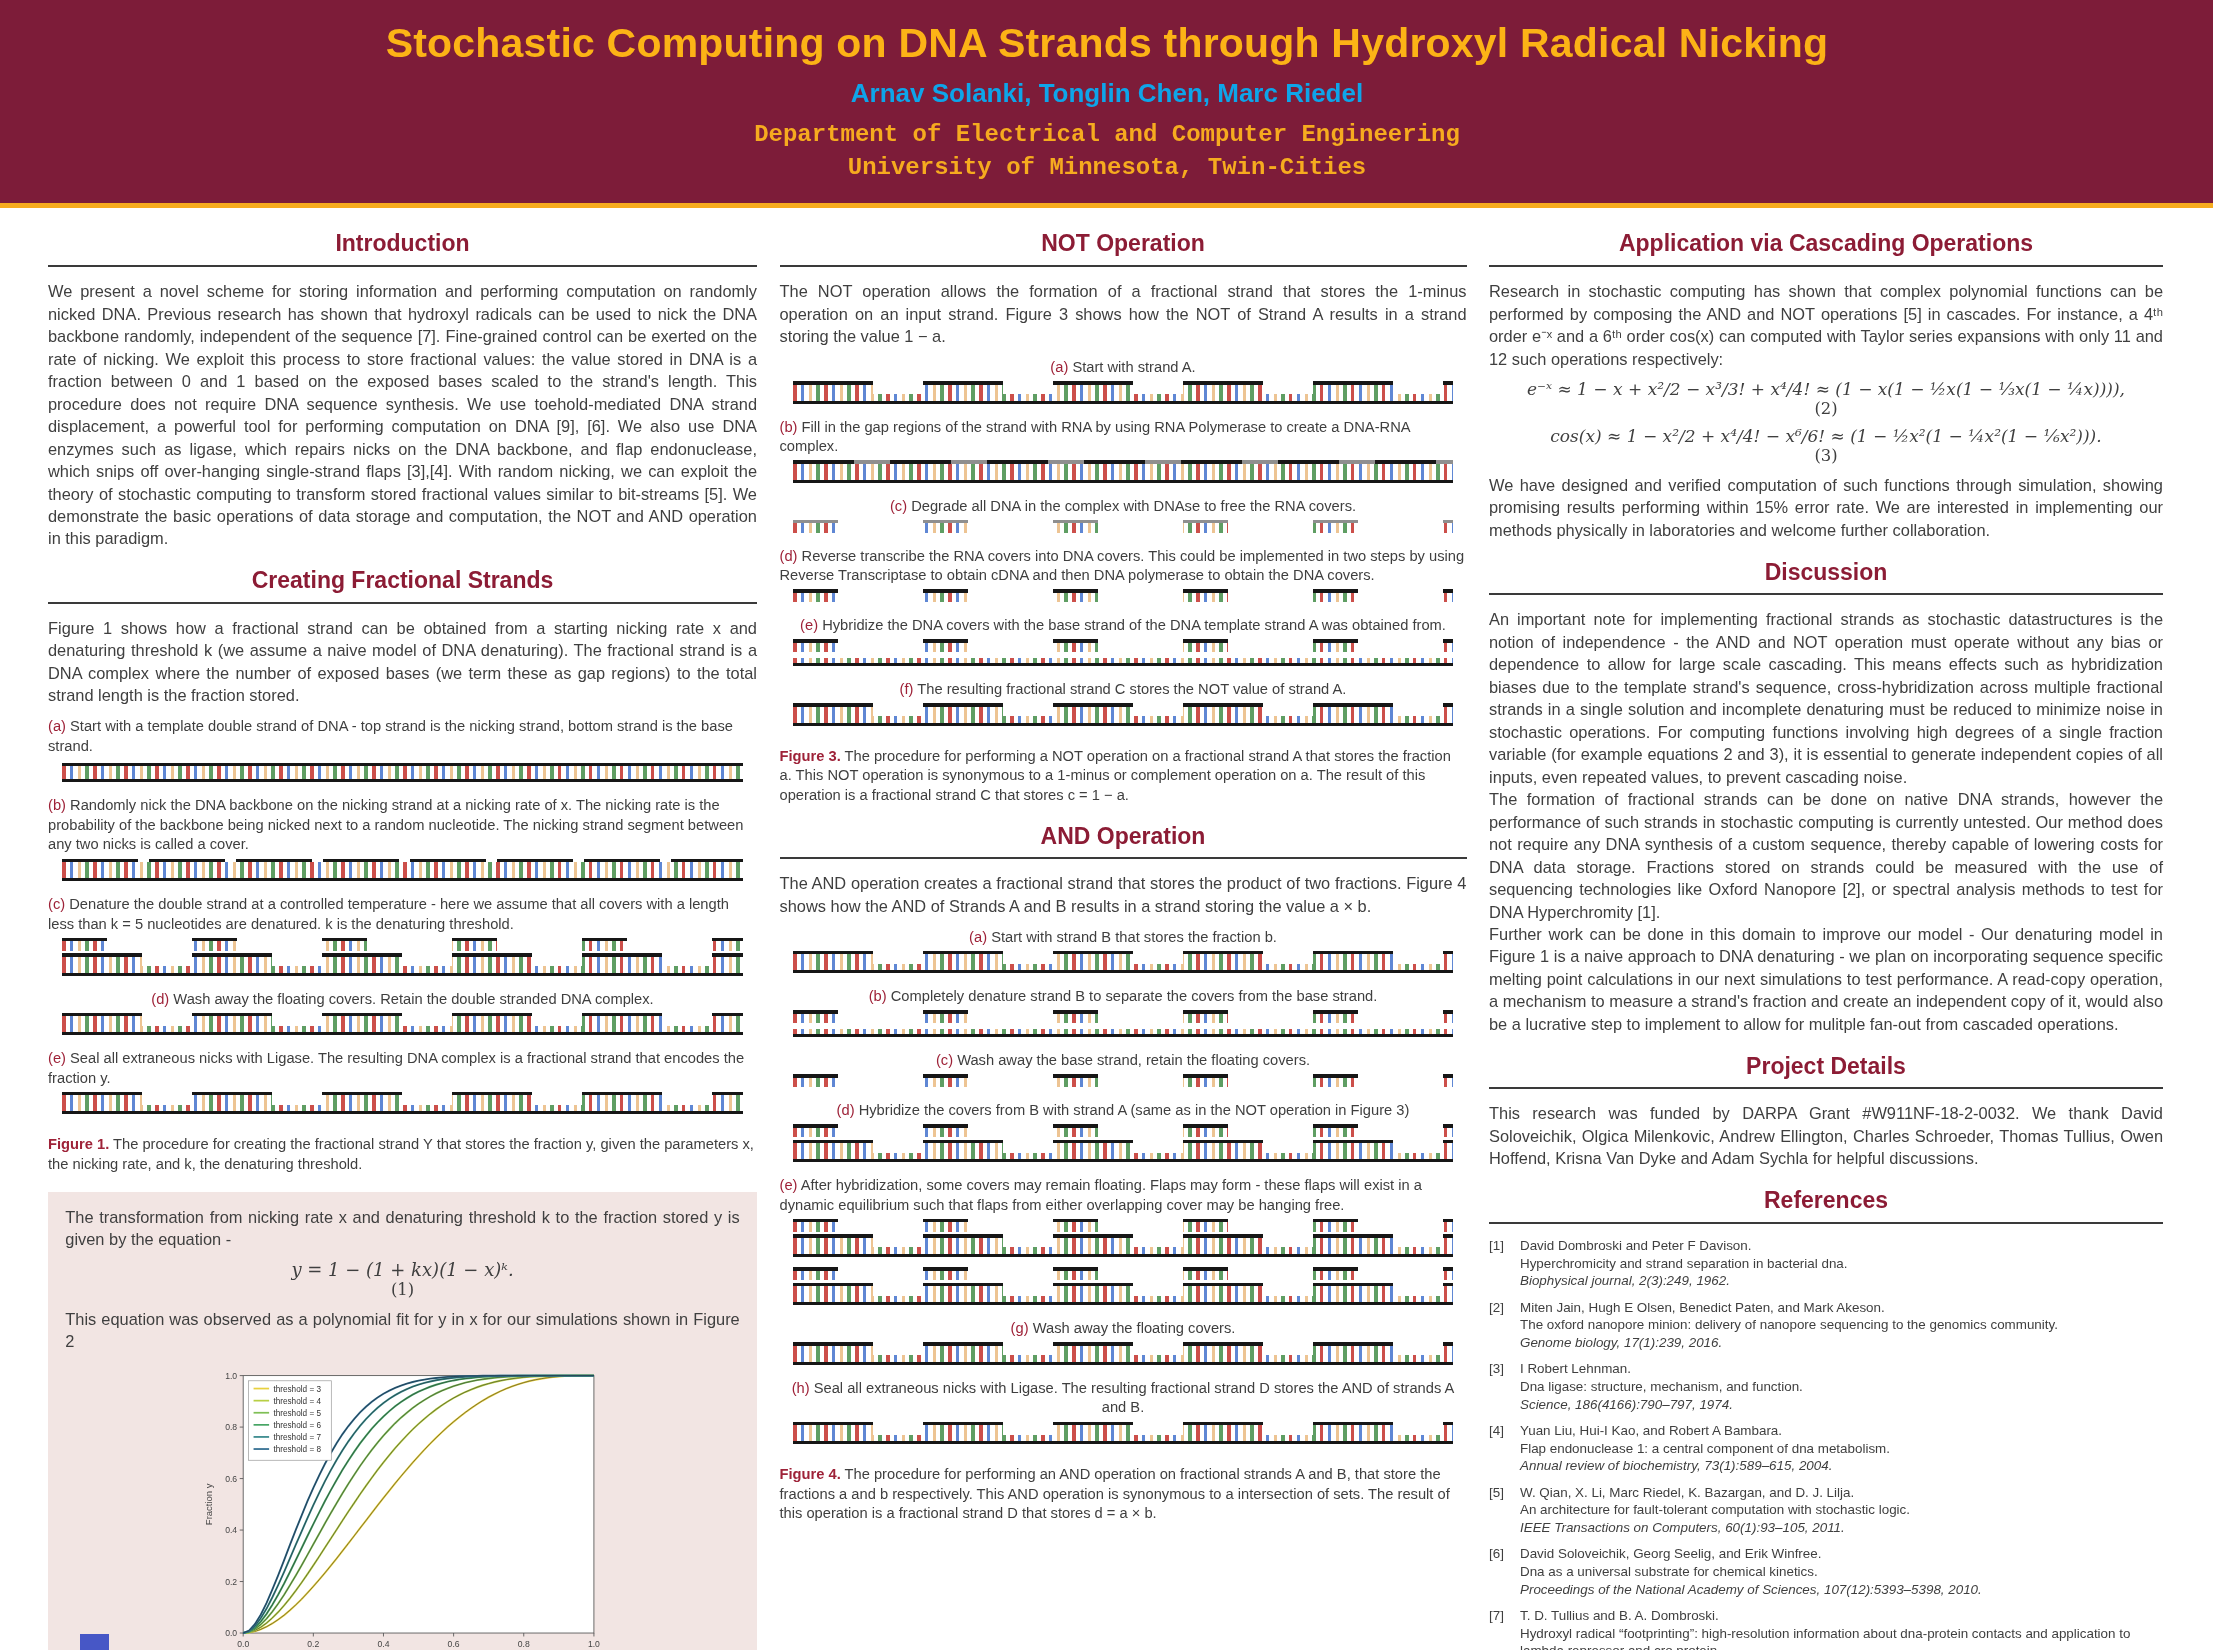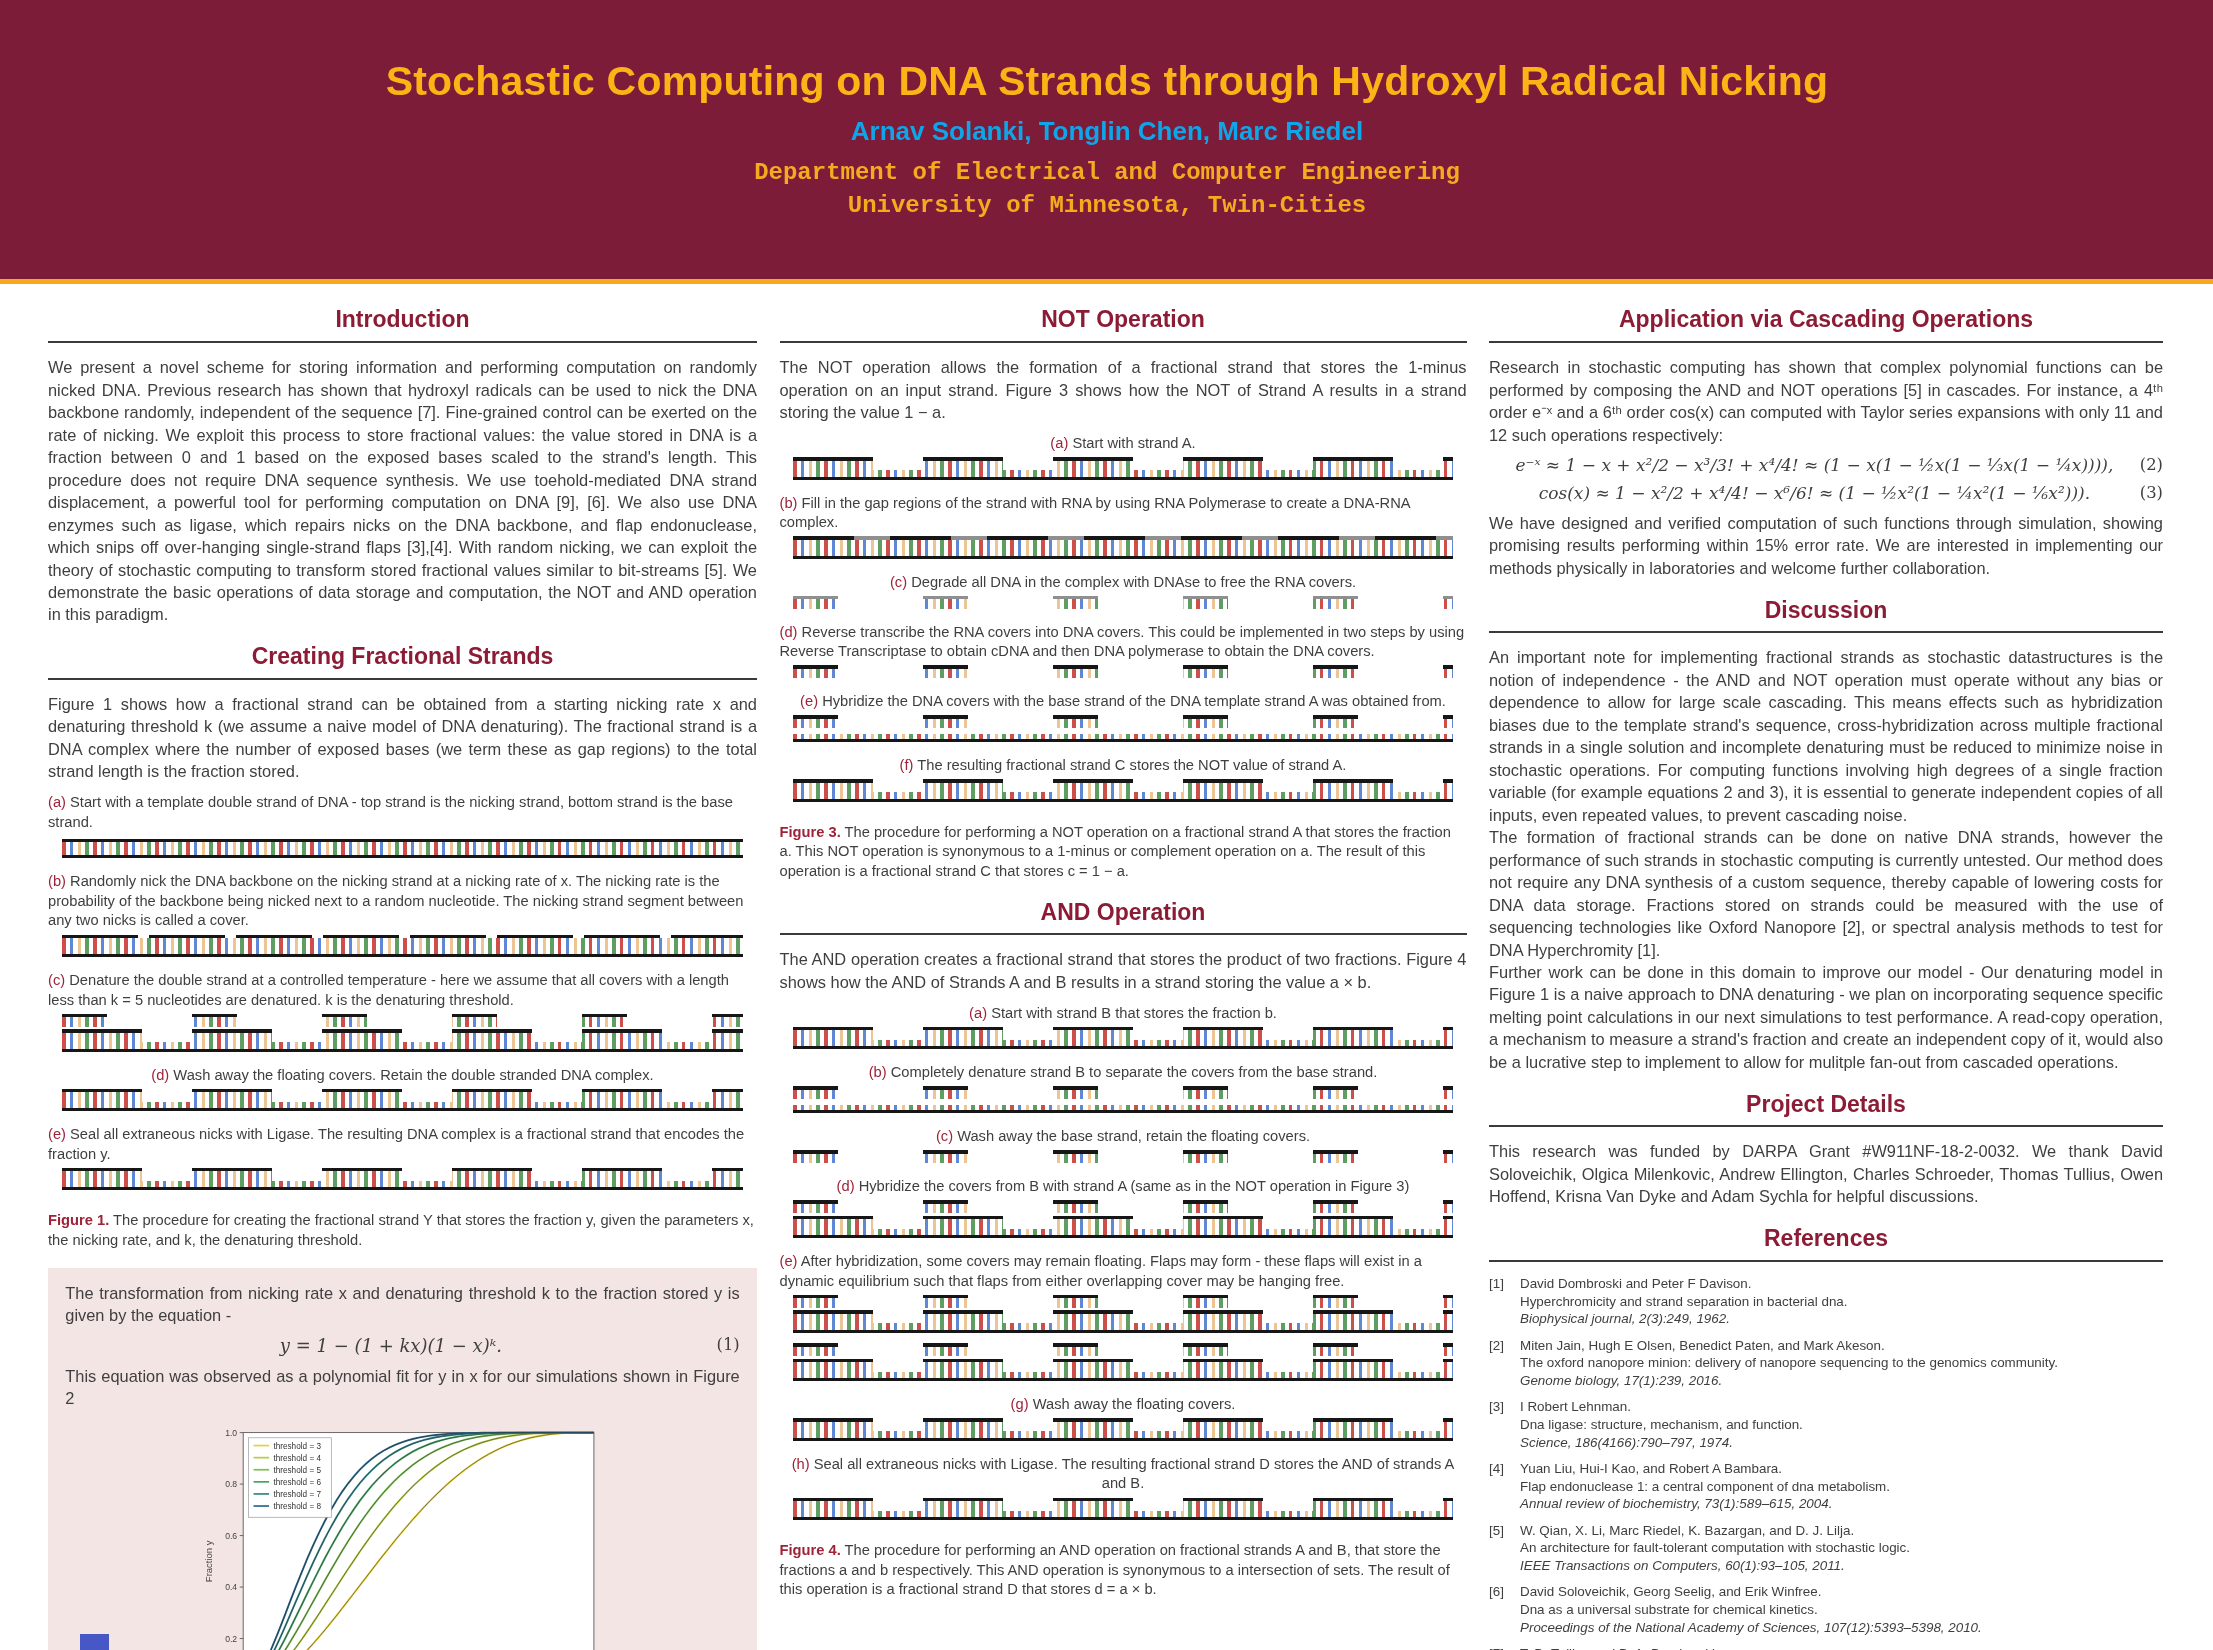--- a/index.html
+++ b/index.html
@@ -12,21 +12,21 @@
     --segA: repeating-linear-gradient(90deg,#161616 0 80px,transparent 80px 130px);
     --maskA: repeating-linear-gradient(90deg,transparent 0 80px,#fff 80px 130px);
     --segB: repeating-linear-gradient(90deg,#161616 0 45px,transparent 45px 130px);
     --maskB: repeating-linear-gradient(90deg,transparent 0 45px,#fff 45px 130px);
     --segN: repeating-linear-gradient(90deg,#161616 0 76px,transparent 76px 87px);
     --segF: repeating-linear-gradient(90deg,#161616 0 61px,#8f8f8f 61px 97px);
   }
   *{box-sizing:border-box;margin:0;padding:0;}
   html,body{width:2214px;}
   body{height:1651px;overflow:hidden;background:#fff;font-family:"Liberation Sans",sans-serif;color:var(--ink);position:relative;}
-  header.band{height:284px;background:var(--maroon);border-bottom:5.2px solid var(--gold);
+  header.band{height:208px;background:var(--maroon);border-bottom:5.2px solid var(--gold);
     display:flex;flex-direction:column;justify-content:center;align-items:center;gap:11.2px;text-align:center;}
   .title{color:#fcb316;font-size:41px;font-weight:bold;letter-spacing:0.2px;}
   .authors{color:#0ea5e9;font-size:26px;font-weight:bold;}
   .affil{color:#f6ab1f;font-size:24px;font-weight:bold;line-height:1.25;font-family:Liberation Mono, monospace;}
   .cols{display:flex;gap:22.5px;padding:5.2px 48px 0;}
   .col{flex:0 0 auto;}
   .col1{width:709px;}
   .col2{width:687px;}
   .col3{width:674px;}
   h2.h{color:var(--heading);font-size:23px;font-weight:bold;text-align:center;margin:17.3px 0 7.8px;}
@@ -46,21 +46,21 @@
   .f-filled::before{content:"";position:absolute;left:0;right:0;top:-3.5px;height:3.5px;background:var(--segF);}
   .up{height:9.5px;background-image:var(--maskA),var(--ticks);position:relative;margin-top:3.5px;}
   .up::before{content:"";position:absolute;left:0;right:0;top:-3.5px;height:3.5px;background:var(--segA);}
   .low{height:9.5px;background-image:var(--ticks);border-bottom:3.5px solid #161616;}
   .cov{height:9.5px;background-image:var(--maskB),var(--ticks);position:relative;margin-top:3.5px;margin-bottom:6px;}
   .cov::before{content:"";position:absolute;left:0;right:0;top:-3.5px;height:3.5px;background:var(--segB);}
   .cov.rna::before{background:repeating-linear-gradient(90deg,#8f8f8f 0 45px,transparent 45px 130px);}
   .base{height:7.8px;background-image:var(--ticks);border-bottom:3.5px solid #161616;}
   
   .eqbox{background:#f2e5e3;padding:14px 17.3px 19px;margin-top:17.3px;}
-  .eqline{display:flex;margin:8.6px 0;}
+  .eqline{display:flex;align-items:center;margin:8.6px 0;flex-direction:column;}
   .eq{flex:1;text-align:center;font-family:"DejaVu Serif",serif;font-style:italic;font-size:18px;}
   .eqnum{font-family:"DejaVu Serif",serif;font-size:16.4px;}
   .eq3col{font-size:17px;}
   .chartwrap{display:flex;justify-content:center;margin:12px 0 5.2px;}
   
   .ref{display:flex;font-size:13.4px;line-height:1.32;margin-bottom:8.6px;}
   .ref .num{flex:0 0 31px;}
   .ref .venue{font-style:italic;}
   .proj{font-size:16.4px;line-height:1.37;text-align:justify;}
   .bluemark{position:absolute;left:80px;bottom:0;width:29px;height:17.3px;background:#4757c6;}

